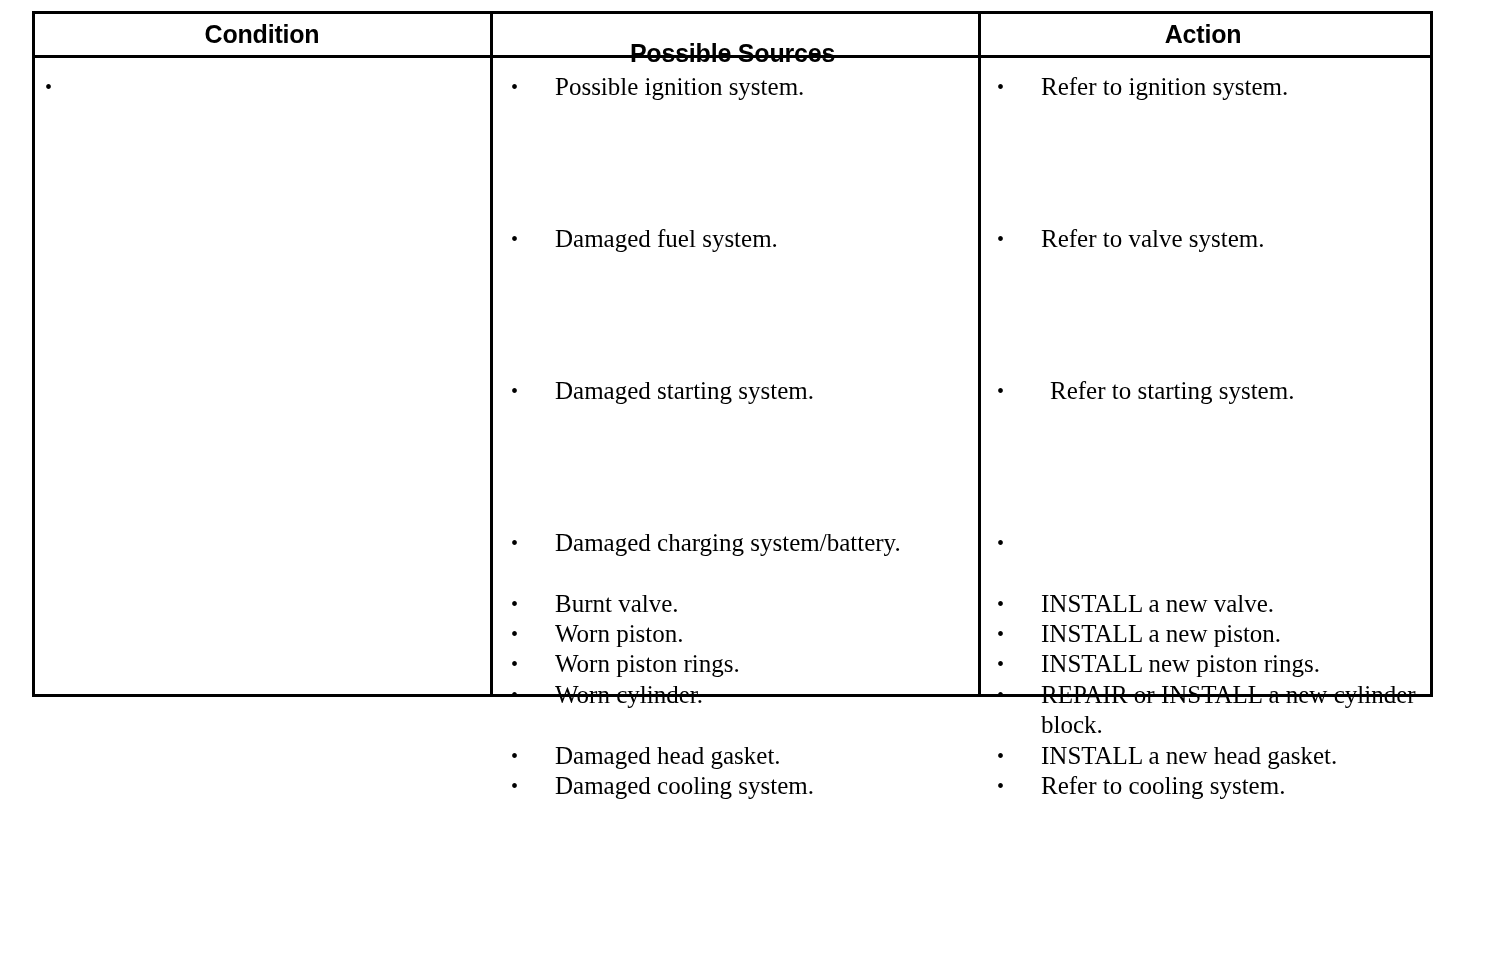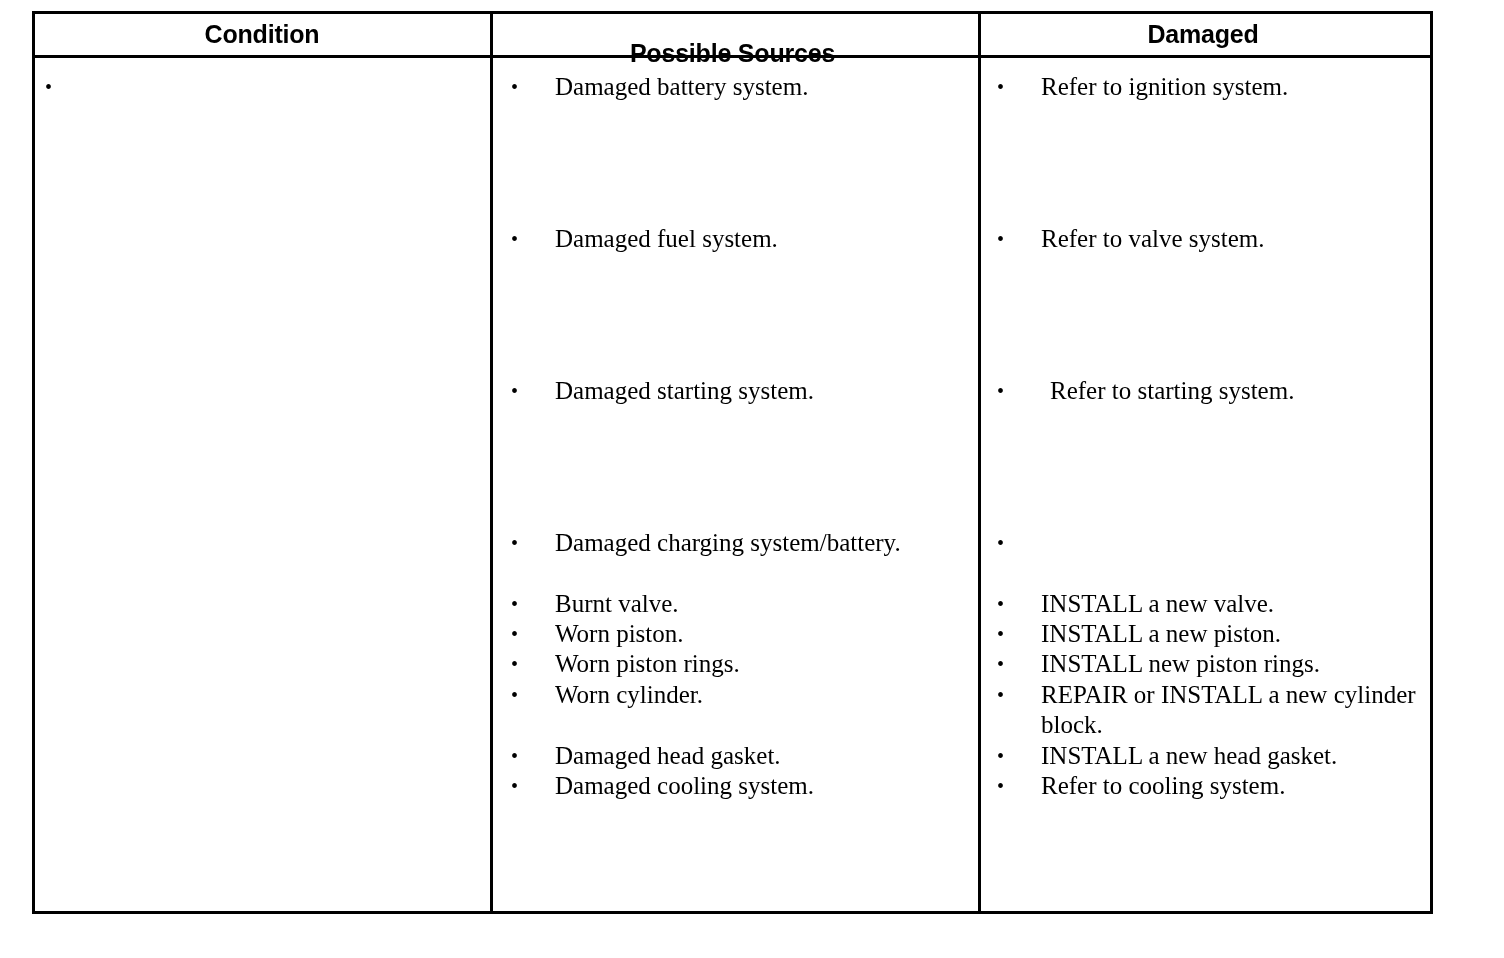--- a/index.html
+++ b/index.html
@@ -21,21 +21,21 @@
     height: 958px;
     background: #ffffff;
   }
 
   
   .tbl {
     position: absolute;
     left: 32px;
     top: 11px;
     width: 1401px;
-    height: 903px;
+    height: 686px;
     box-sizing: border-box;
     border: 3px solid #000;
     border-collapse: collapse;
     background: #fff;
   }
 
   
   .vrule {
     position: absolute;
     top: 0;
@@ -136,34 +136,34 @@
   <div class="tbl">
 
     <div class="head-row">
       <div class="head-cell h1">
         <span>Condition</span>
       </div>
       <div class="head-cell h2">
         <span>Possible Sources</span>
       </div>
       <div class="head-cell h3">
-        <span>Damaged</span>
+        <span>Action</span>
       </div>
     </div>
 
     <div class="hrule"></div>
     <div class="vrule c1"></div>
     <div class="vrule c2"></div>
 
     <div class="body-row">
       <div class="col c-cond" id="col-condition">
           <div class="bullet" style="top: 14px;"><span class="dot">•</span></div>
         </div>
       <div class="col c-src" id="col-sources">
-          <div class="bullet" style="top: 14px;"><span class="dot">•</span><span class="txt">Damaged battery system.</span></div>
+          <div class="bullet" style="top: 14px;"><span class="dot">•</span><span class="txt">Possible ignition system.</span></div>
           <div class="bullet" style="top: 166px;"><span class="dot">•</span><span class="txt">Damaged fuel system.</span></div>
           <div class="bullet" style="top: 318px;"><span class="dot">•</span><span class="txt">Damaged starting system.</span></div>
           <div class="bullet" style="top: 470px;"><span class="dot">•</span><span class="txt">Damaged charging system/battery.</span></div>
           <div class="bullet" style="top: 531px;"><span class="dot">•</span><span class="txt">Burnt valve.</span></div>
           <div class="bullet" style="top: 561px;"><span class="dot">•</span><span class="txt">Worn piston.</span></div>
           <div class="bullet" style="top: 591px;"><span class="dot">•</span><span class="txt">Worn piston rings.</span></div>
           <div class="bullet" style="top: 622px;"><span class="dot">•</span><span class="txt">Worn cylinder.</span></div>
           <div class="bullet" style="top: 683px;"><span class="dot">•</span><span class="txt">Damaged head gasket.</span></div>
           <div class="bullet" style="top: 713px;"><span class="dot">•</span><span class="txt">Damaged cooling system.</span></div>
         </div>

